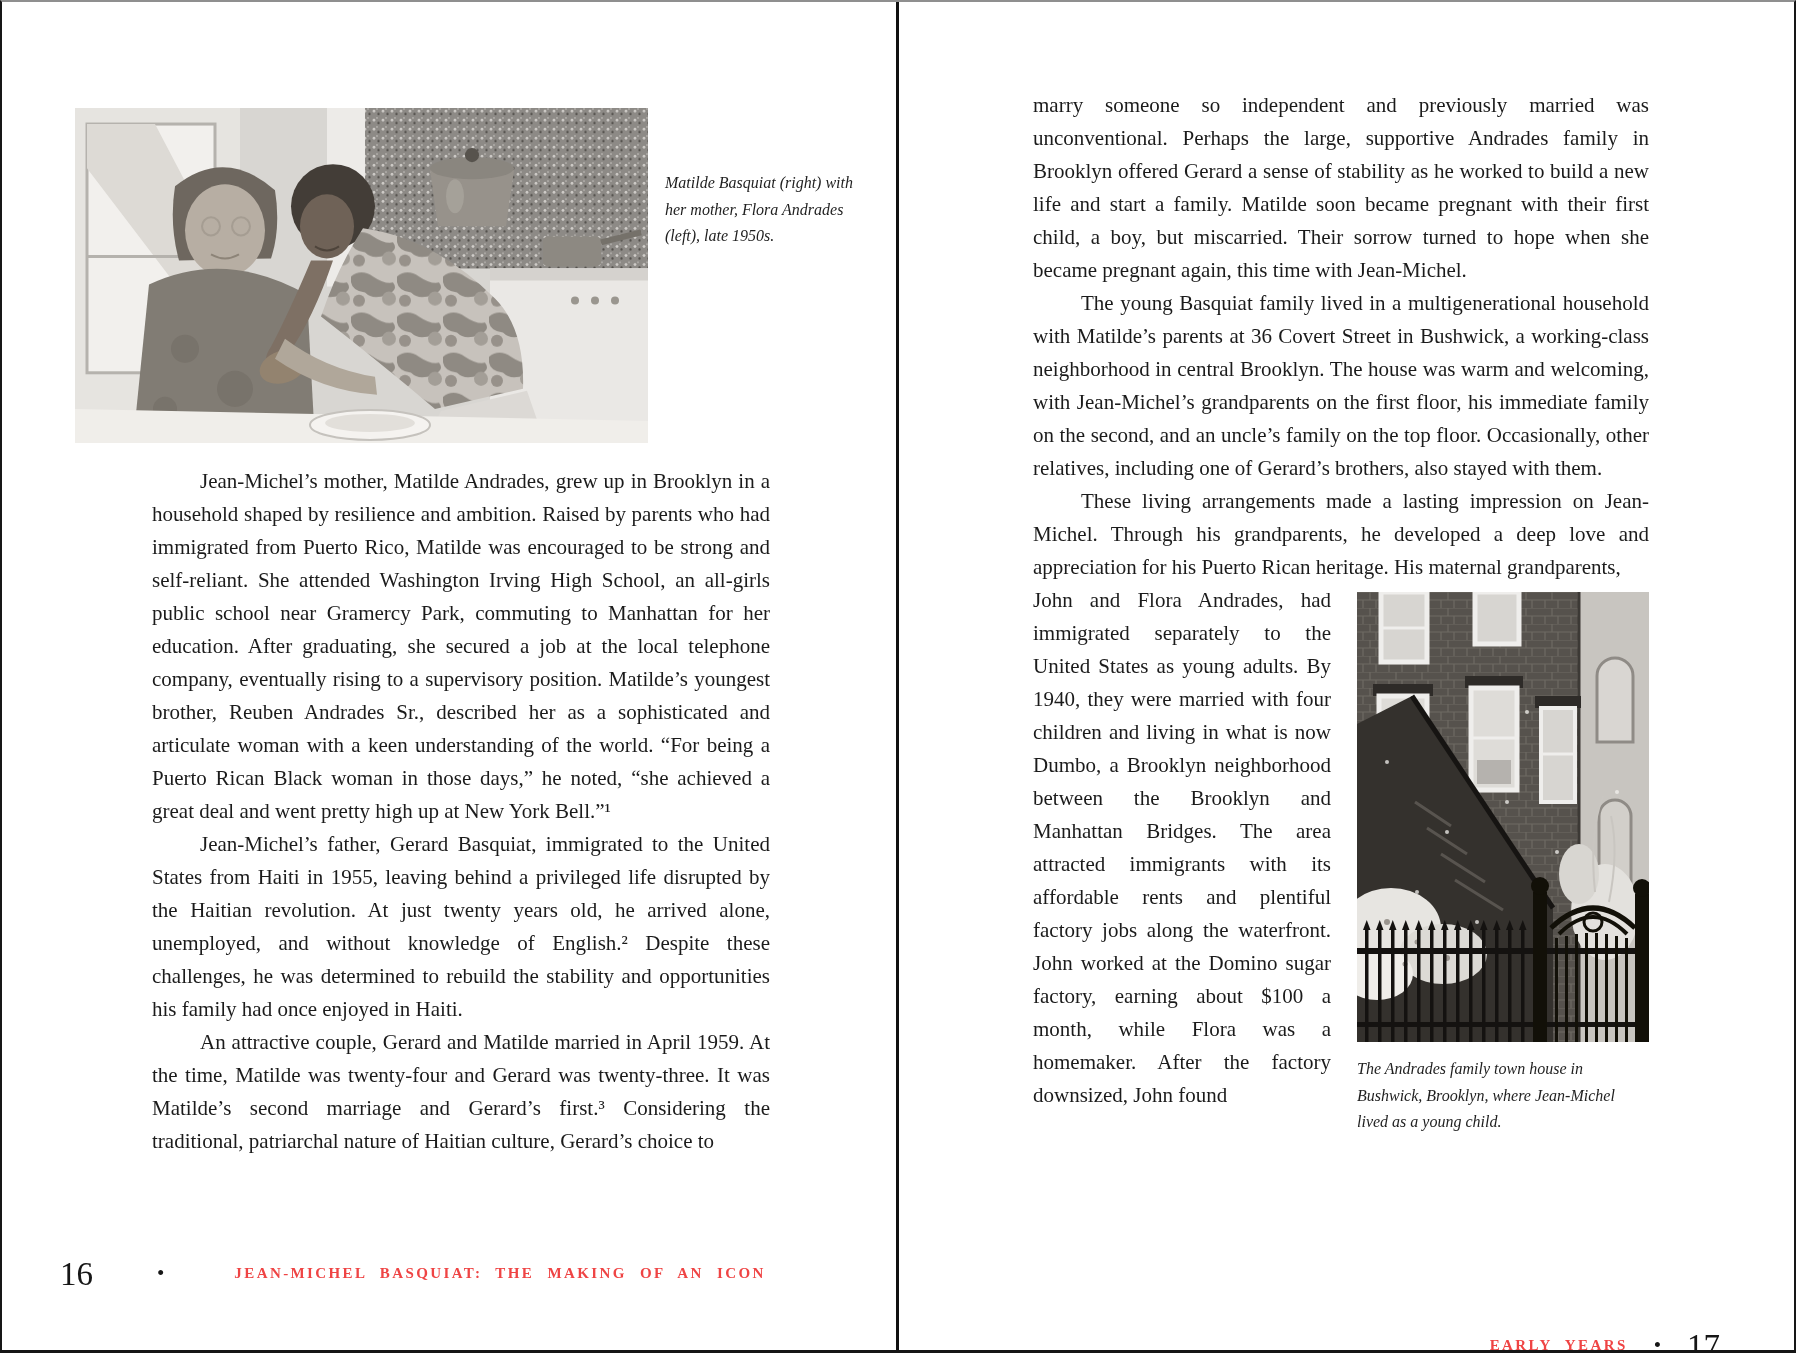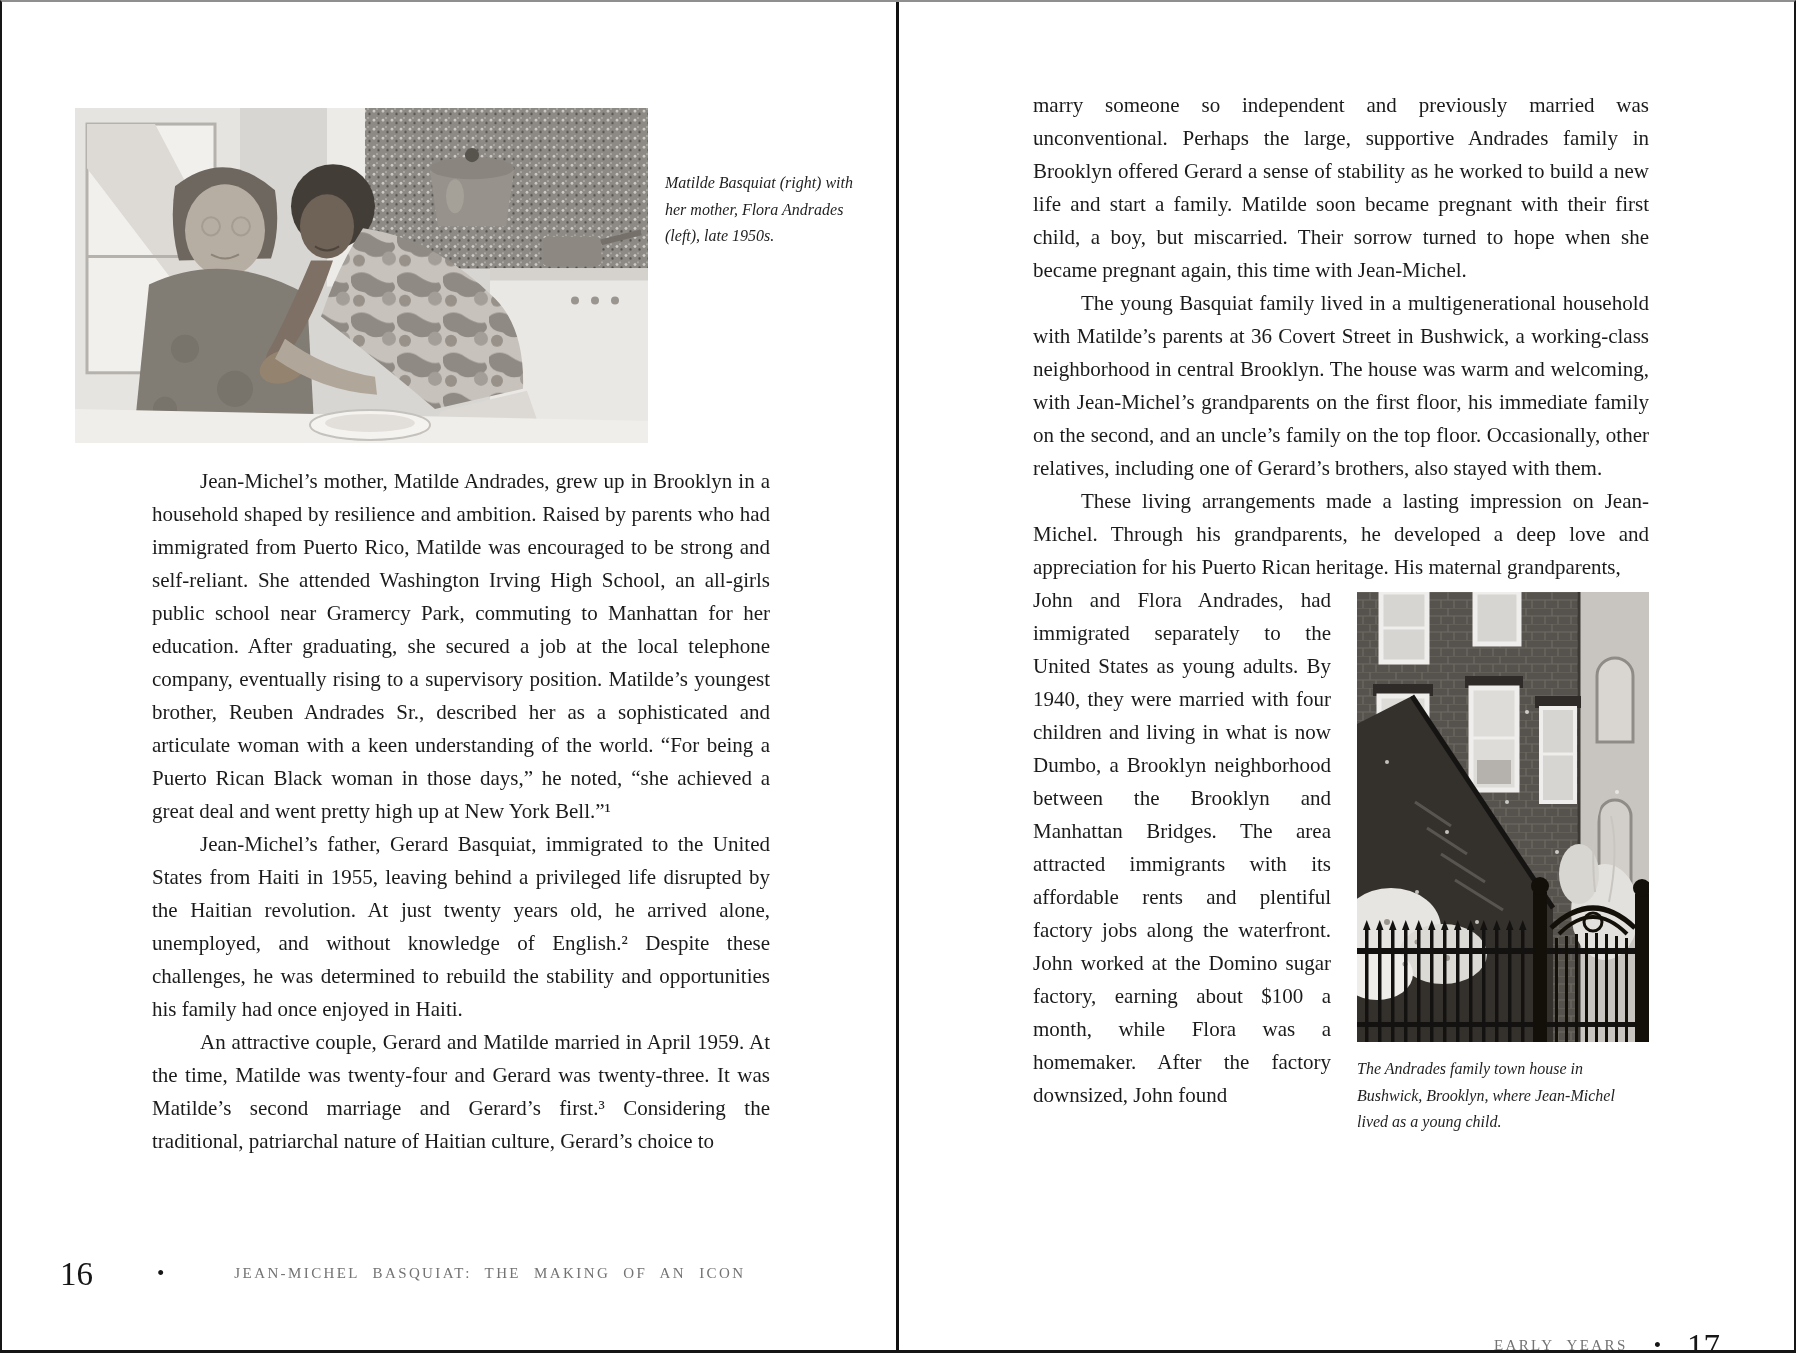--- a/index.html
+++ b/index.html
@@ -49,23 +49,23 @@
   .rp-fig   { float:right; width:292px; margin:8px 0 0 26px; }
   .rp-fig svg { width:292px; height:450px; display:block; }
   .rp-fig figcaption { margin-top:14px; width:292px; }
   .colwrap::after { content:""; display:block; clear:both; }
 
   
   .footer { position:absolute; display:flex; align-items:flex-start; }
   .pagenum { font-size:33px; line-height:33px; color:#161616; }
   .dot { font-size:21px; line-height:30px; color:#161616; }
   .runhead {
-    font-size:15px; line-height:30px; font-weight:normal;
+    font-size:15px; line-height:30px; font-weight:bold;
     letter-spacing:2.4px; word-spacing:7px; text-transform:uppercase;
-    color:#737373; white-space:nowrap;
+    color:#ef4444; white-space:nowrap;
   }
   .lp-footer { left:58px; top:1256px;gap:40px; }
   .lp-footer .dot     { margin-left:24px; }
   .lp-footer .runhead { margin-left:30px; }
   .rp-footer { right:76px; top:1328px; }
   .rp-footer .dot     { margin-left:26px; }
   .rp-footer .pagenum { margin-left:26px; }
 </style>
 </head>
 <body>

